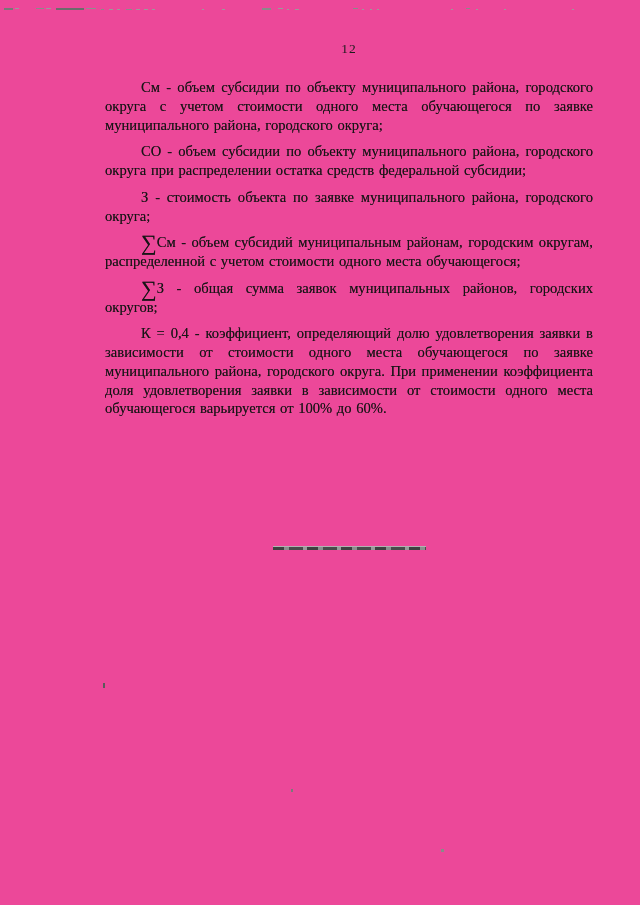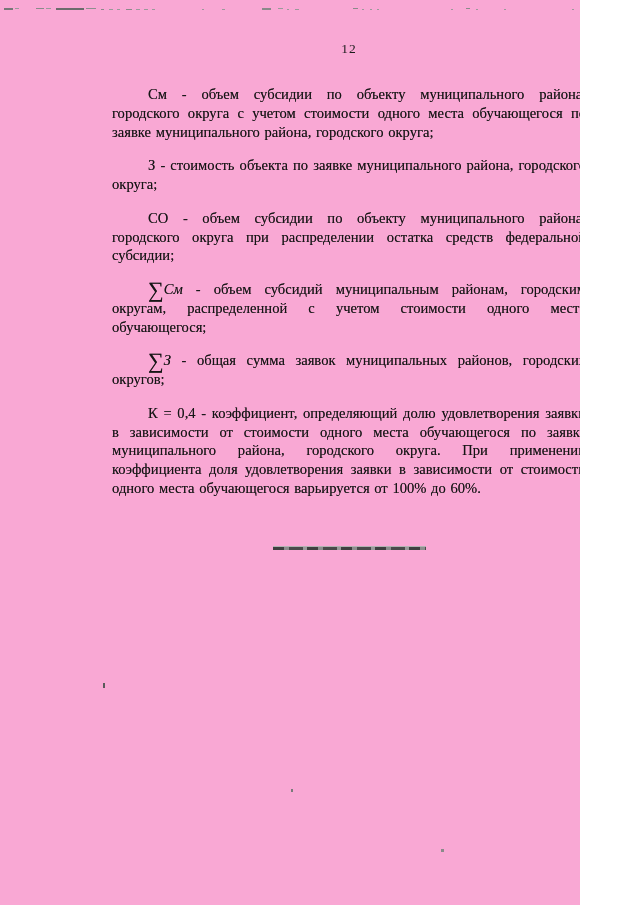--- a/index.html
+++ b/index.html
@@ -2,23 +2,23 @@
 <html lang="ru"><head>
 <meta charset="utf-8">
 <style>
   html, body {
     margin: 0;
     padding: 0;
     background: #ffffff;
   }
   .page {
     position: relative;
-    width: 580px;
+    width: 640px;
     height: 905px;
-    background: #f9a8d4;
+    background: #ec4899;
     overflow: hidden;
     font-family: "Liberation Serif", "DejaVu Serif", serif;
     color: #161616;
   }
   .noise-layer {
     position: absolute;
     left: 0; top: 0; right: 0; bottom: 0;
     pointer-events: none;
   }
   .artifact {
@@ -34,36 +34,35 @@
     letter-spacing: 1px;
     color: #1c1c1c;
   }
   .doc-body {
     position: absolute;
     left: 97px;
     top: 70px;
     width: 504px;
   }
   .doc-body p {
-    margin: 15px;
+    margin: 8px;
     font-size: 14.6px;
     line-height: 18.75px;
     text-align: justify;
     text-indent: 36px;
     word-spacing: 1px;
     text-shadow: 0 0 0.35px rgba(0,0,0,0.55);
   }
   .sum {
     font-size: 22px;
     line-height: 0;
     vertical-align: -3px;
     letter-spacing: 0;
   }
   .it {
-    font-style: italic;
   }
   .divider {
     position: absolute;
     left: 273px;
     top: 546px;
     width: 153px;
     height: 3px;
     border-top: 1px solid #b2b2b2;
     background: repeating-linear-gradient(90deg,
       #3f3f3f 0px, #3f3f3f 11px,
@@ -105,20 +104,20 @@
       <div class="artifact" style="left: 476px; top: 9px; width: 2px; height: 1px; background: rgb(154, 154, 154);"></div>
       <div class="artifact" style="left: 504px; top: 9px; width: 2px; height: 1px; background: rgb(154, 154, 154);"></div>
       <div class="artifact" style="left: 572px; top: 9px; width: 2px; height: 1px; background: rgb(154, 154, 154);"></div>
       <div class="artifact" style="left: 103px; top: 683px; width: 2px; height: 5px; background: rgb(90, 90, 90);"></div>
       <div class="artifact" style="left: 291px; top: 789px; width: 2px; height: 3px; background: rgb(122, 122, 122);"></div>
       <div class="artifact" style="left: 441px; top: 849px; width: 3px; height: 3px; background: rgb(138, 138, 138);"></div>
     </div>
   <div class="page-number">12</div>
   <div class="doc-body">
       <p><span>См - объем субсидии по объекту муниципального района, городского округа с учетом стоимости одного места обучающегося по заявке муниципального района, городского округа;</span></p>
+      <p><span>СО - объем субсидии по объекту муниципального района, городского округа при распределении остатка средств федеральной субсидии;</span></p>
       <p><span>З - стоимость объекта по заявке муниципального района, городского округа;</span></p>
-      <p><span>СО - объем субсидии по объекту муниципального района, городского округа при распределении остатка средств федеральной субсидии;</span></p>
       <p><span class="sum">∑</span><span class="it">См</span><span> - объем субсидий муниципальным районам, городским округам, распределенной с учетом стоимости одного места обучающегося;</span></p>
       <p><span class="sum">∑</span><span class="it">З</span><span> - общая сумма заявок муниципальных районов, городских округов;</span></p>
       <p><span>К = 0,4 - коэффициент, определяющий долю удовлетворения заявки в зависимости от стоимости одного места обучающегося по заявке муниципального района, городского округа. При применении коэффициента доля удовлетворения заявки в зависимости от стоимости одного места обучающегося варьируется от 100% до 60%.</span></p>
     </div>
   <div class="divider"></div>
 </div>
 
 </body></html>

